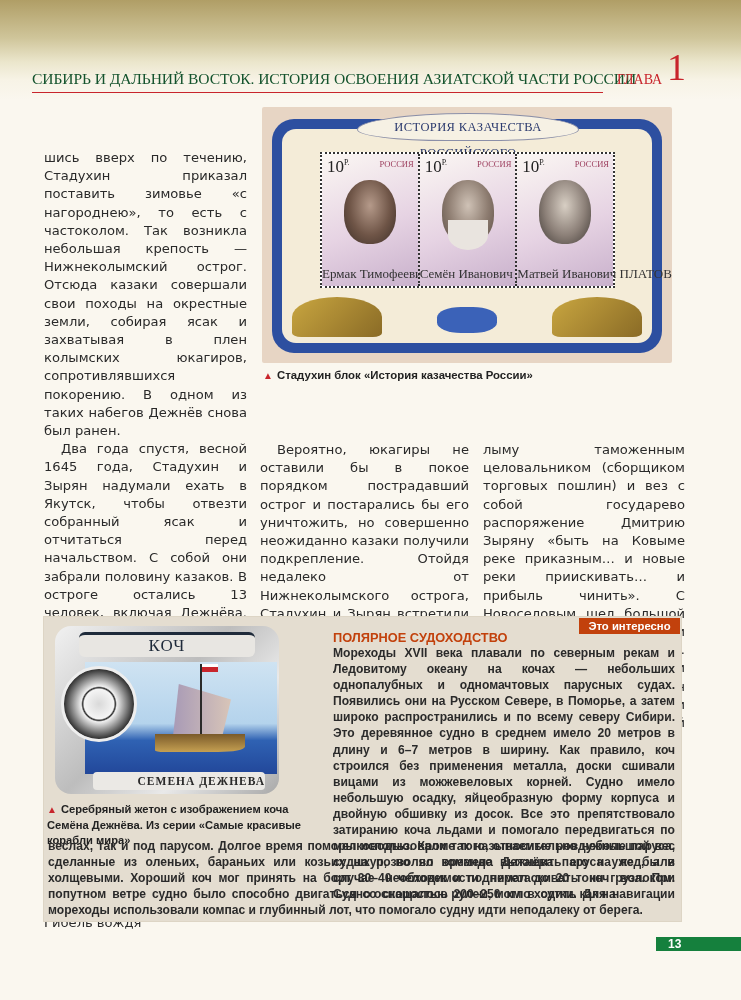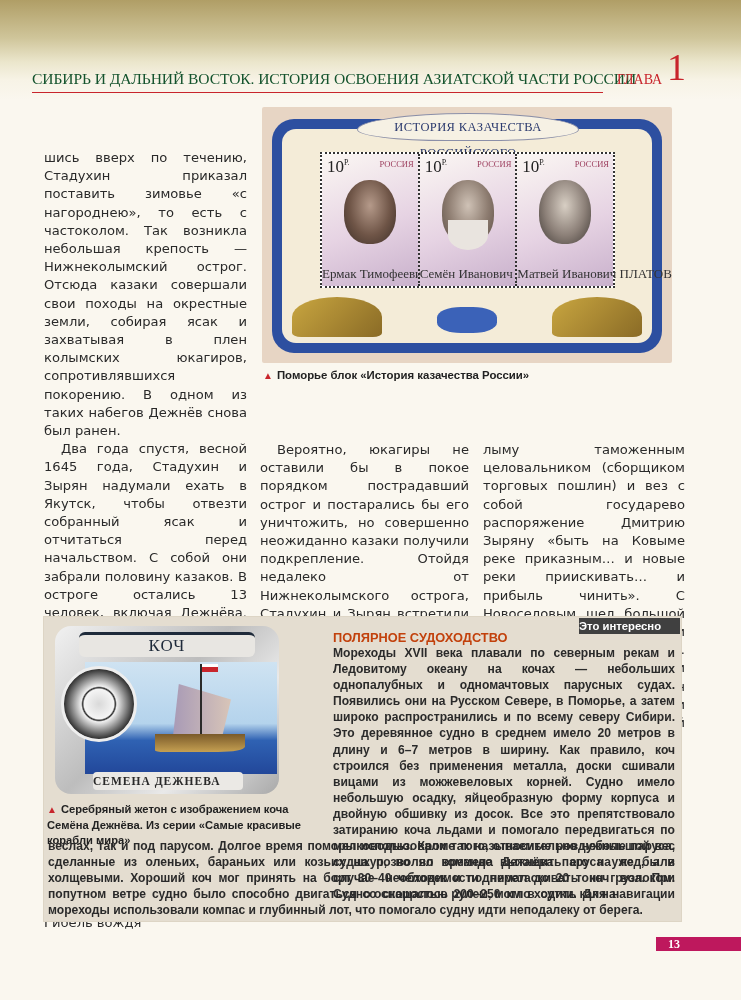--- a/index.html
+++ b/index.html
@@ -30,36 +30,36 @@
   .stamp .beard{position:absolute;left:28px;top:66px;width:40px;height:30px;border-radius:0 0 50% 50%;background:#e9e4df;}
   .stamp .nm{position:absolute;left:0;bottom:4px;width:100%;text-align:center;font-family:"Liberation Serif",serif;font-size:13px;color:#333;white-space:nowrap;}
   .sb-swords{position:absolute;left:30px;top:182px;width:350px;height:50px;}
   .sb-swords .l,.sb-swords .r{position:absolute;top:8px;width:90px;height:40px;background:linear-gradient(135deg,#c9a640,#8a6b26);border-radius:50% 50% 10% 10%;}
   .sb-swords .l{left:0;} .sb-swords .r{right:0;}
   .sb-swords .bow{position:absolute;left:145px;top:18px;width:60px;height:26px;background:#3b62b8;border-radius:40%;}
   .cap{position:absolute;font-family:"Liberation Sans",sans-serif;font-weight:bold;font-size:11.4px;color:#222;}
   .cap .tri{color:#c8252c;font-size:10px;margin-right:4px;}
   .cap1{left:263px;top:369px;}
   .infobox{position:absolute;left:44px;top:617px;width:637px;height:304px;background:#e4ddd0;box-shadow:0 0 0 1px #ddd5c5;}
-  .badge{position:absolute;left:579px;top:618px;height:16px;width:101px;background:#404040;color:#fff;font-family:"Liberation Sans",sans-serif;font-weight:bold;font-size:11.3px;line-height:16px;}
+  .badge{position:absolute;left:579px;top:618px;height:16px;width:101px;background:#c2410c;color:#fff;font-family:"Liberation Sans",sans-serif;font-weight:bold;font-size:11.3px;line-height:16px;text-align:center;}
   .token{position:absolute;left:55px;top:626px;width:224px;height:168px;border-radius:16px;background:linear-gradient(135deg,#f1f1f1,#bdbdbd 45%,#e9e9e9 70%,#a9a9a9);}
   .token .scroll-top{position:absolute;left:24px;top:6px;width:176px;height:22px;border-top:3px solid #1e2a3a;border-radius:6px;background:#e8e6e2;text-align:center;font-family:"Liberation Serif",serif;font-weight:normal;font-size:17px;line-height:22px;color:#1e2a3a;letter-spacing:1px;}
   .token .scene{position:absolute;left:30px;top:36px;width:192px;height:112px;background:linear-gradient(to bottom,#cfe3f2 0%,#b4d3ec 55%,#2f62b3 70%,#22479a 100%);}
   .token .compass{position:absolute;left:6px;top:40px;width:70px;height:70px;border-radius:50%;background:radial-gradient(circle,#d9d9d9 0%,#f5f5f5 30%,#2b2b2b 33%,#f0f0f0 36%,#333 70%,#e5e5e5 75%);border:3px solid #eee;}
   .token .hull{position:absolute;left:100px;top:108px;width:90px;height:18px;background:linear-gradient(#7a5a2a,#c5a052);border-radius:0 0 30% 10%;}
   .token .sail{position:absolute;left:118px;top:58px;width:58px;height:52px;background:linear-gradient(90deg,#a89ab6,#d8c5b8);clip-path:polygon(10% 0,100% 30%,85% 100%,0 100%);}
   .token .mast{position:absolute;left:145px;top:38px;width:2px;height:72px;background:#2a2a2a;}
   .token .flag{position:absolute;left:147px;top:38px;width:16px;height:8px;background:linear-gradient(#fff 33%,#c8252c 33%);}
-  .token .scroll-bot{position:absolute;left:38px;top:146px;width:150px;height:18px;background:#ebe9e5;text-align:left;font-family:"Liberation Serif",serif;font-weight:bold;font-size:11.5px;line-height:18px;color:#2a2a2a;letter-spacing:1px;border-radius:4px;}
+  .token .scroll-bot{position:absolute;left:38px;top:146px;width:150px;height:18px;background:#ebe9e5;text-align:right;font-family:"Liberation Serif",serif;font-weight:bold;font-size:11.5px;line-height:18px;color:#2a2a2a;letter-spacing:1px;border-radius:4px;padding-left:22px;}
   .cap2{left:47px;top:802px;width:270px;line-height:15.5px;font-size:11.2px;}
   .box-title{position:absolute;left:333px;top:630px;font-family:"Liberation Sans",sans-serif;font-weight:bold;font-size:12.8px;color:#c2410c;}
   .box-text{position:absolute;font-family:"Liberation Sans",sans-serif;font-weight:bold;font-size:12.1px;line-height:16.1px;text-align:justify;color:#2a2a2a;}
   .box-text1{left:333px;top:645px;width:342px;}
   .box-text2{left:48px;top:838px;width:627px;}
-  .pagenum{position:absolute;left:656px;top:937px;width:85px;height:14px;background:#be185d;color:#fff;font-family:Liberation Serif, serif;font-weight:bold;font-size:12px;line-height:14px;padding-left:12px;box-sizing:border-box;}
+  .pagenum{position:absolute;left:656px;top:937px;width:85px;height:14px;background:#15803d;color:#fff;font-family:Liberation Sans, sans-serif;font-weight:bold;font-size:12px;line-height:14px;padding-left:12px;box-sizing:border-box;}
 </style>
 </head>
 <body>
 
 <div class="topband"></div>
 
 <div class="header">
   <span class="title">СИБИРЬ И ДАЛЬНИЙ ВОСТОК. ИСТОРИЯ ОСВОЕНИЯ АЗИАТСКОЙ ЧАСТИ РОССИИ</span>
   <div class="rule"></div>
   <span class="chap">ГЛАВА</span>
@@ -97,21 +97,21 @@
     </div>
   </div>
   <div class="sb-swords">
     <div class="l"></div>
     <div class="bow"></div>
     <div class="r"></div>
   </div>
 </div>
 
 <div class="cap cap1">
-  <span class="tri">▲</span><span>Поморье блок «История казачества России»</span>
+  <span class="tri">▲</span><span>Стадухин блок «История казачества России»</span>
 </div>
 
 <div class="col colB">
   <p class="ind">Вероятно, юкагиры не оставили бы в покое порядком пострадавший острог и постарались бы его уничтожить, но совершенно неожиданно казаки получили подкрепление. Отойдя недалеко от Нижнеколымского острога, Стадухин и Зырян встретили в море коч Петра Новосёлова, который был назначен на Ко-</p>
 </div>
 
 <div class="col colC">
   <p>лыму таможенным целовальником (сборщиком торговых пошлин) и вез с собой государево распоряжение Дмитрию Зыряну «быть на Ковыме реке приказным… и новые реки приискивать… и прибыль чинить». С Новоселовым шел большой отряд служилых и промышленных людей. Зырян со своими казаками перебрался на коч Новоселова и вскоре все они прибыли в Нижнеколымский острог.</p>
 </div>
 

